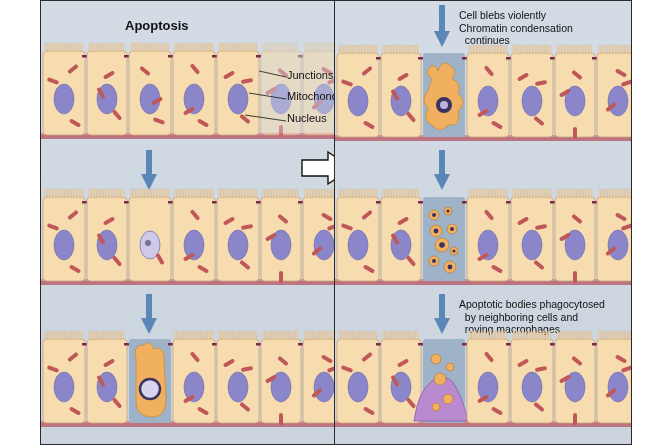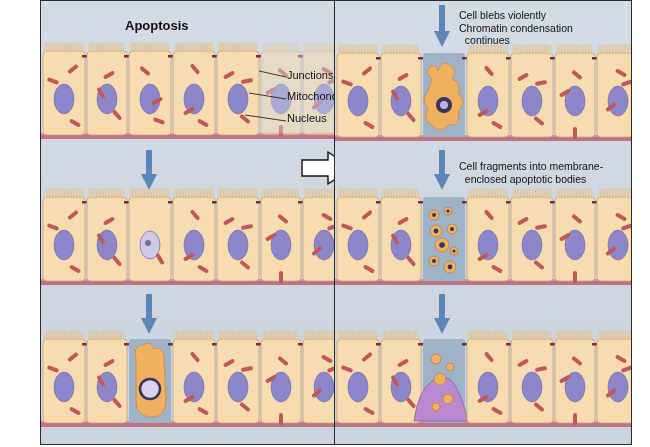--- a/index.html
+++ b/index.html
@@ -692,22 +692,20 @@
         <ellipse cx="326" cy="58" rx="10" ry="15" fill="#8b86c9" stroke="#6f69ad" stroke-width="0.6"></ellipse>
         <rect x="324" y="34" width="4" height="12" rx="2" fill="#c0585a" transform="rotate(60 326 40)"></rect>
         <rect x="314" y="64" width="4" height="12" rx="2" fill="#c0585a" transform="rotate(-40 316 70)"></rect>
       </g>
     </svg>
 
   <svg class="down-arrow" style="left:99px;top:149px;height:40px" viewBox="0 0 16 40">
       <rect x="5" y="0" width="6" height="26" fill="#5b86b8"></rect>
       <polygon points="0,24 16,24 8,40" fill="#5b86b8"></polygon>
     </svg>
-  <div class="caption" style="left:124px;top:159px">Cell fragments into membrane-
-  enclosed apoptotic bodies</div>
   <svg class="stage" style="top:186px;height:105px" viewBox="0 0 314 105">
       <rect x="0" y="94" width="314" height="4" fill="#b85a6a" opacity="0.8"></rect>
       <rect x="0" y="92" width="314" height="2" fill="#d98a92"></rect>
       <g opacity="1">
         <rect x="2" y="10" width="42" height="84" rx="4" fill="#f6dcae" stroke="#c9a47a" stroke-width="0.8"></rect>
         <rect x="4" y="2" width="1.6" height="9" fill="#f6dcae" stroke="#c9a47a" stroke-width="0.4" rx="0.8"></rect>
         <rect x="7" y="2" width="1.6" height="9" fill="#f6dcae" stroke="#c9a47a" stroke-width="0.4" rx="0.8"></rect>
         <rect x="10" y="2" width="1.6" height="9" fill="#f6dcae" stroke="#c9a47a" stroke-width="0.4" rx="0.8"></rect>
         <rect x="13" y="2" width="1.6" height="9" fill="#f6dcae" stroke="#c9a47a" stroke-width="0.4" rx="0.8"></rect>
         <rect x="16" y="2" width="1.6" height="9" fill="#f6dcae" stroke="#c9a47a" stroke-width="0.4" rx="0.8"></rect>
@@ -866,20 +864,23 @@
         <ellipse cx="326" cy="58" rx="10" ry="15" fill="#8b86c9" stroke="#6f69ad" stroke-width="0.6"></ellipse>
         <rect x="324" y="34" width="4" height="12" rx="2" fill="#c0585a" transform="rotate(60 326 40)"></rect>
         <rect x="314" y="64" width="4" height="12" rx="2" fill="#c0585a" transform="rotate(-40 316 70)"></rect>
       </g>
     </svg>
 
   <svg class="down-arrow" style="left:99px;top:293px;height:40px" viewBox="0 0 16 40">
       <rect x="5" y="0" width="6" height="26" fill="#5b86b8"></rect>
       <polygon points="0,24 16,24 8,40" fill="#5b86b8"></polygon>
     </svg>
+  <div class="caption" style="left:124px;top:297px">Apoptotic bodies phagocytosed
+  by neighboring cells and
+  roving macrophages</div>
   <svg class="stage" style="top:328px;height:105px" viewBox="0 0 314 105">
       <rect x="0" y="94" width="314" height="4" fill="#b85a6a" opacity="0.8"></rect>
       <rect x="0" y="92" width="314" height="2" fill="#d98a92"></rect>
       <g opacity="1">
         <rect x="2" y="10" width="42" height="84" rx="4" fill="#f6dcae" stroke="#c9a47a" stroke-width="0.8"></rect>
         <rect x="4" y="2" width="1.6" height="9" fill="#f6dcae" stroke="#c9a47a" stroke-width="0.4" rx="0.8"></rect>
         <rect x="7" y="2" width="1.6" height="9" fill="#f6dcae" stroke="#c9a47a" stroke-width="0.4" rx="0.8"></rect>
         <rect x="10" y="2" width="1.6" height="9" fill="#f6dcae" stroke="#c9a47a" stroke-width="0.4" rx="0.8"></rect>
         <rect x="13" y="2" width="1.6" height="9" fill="#f6dcae" stroke="#c9a47a" stroke-width="0.4" rx="0.8"></rect>
         <rect x="16" y="2" width="1.6" height="9" fill="#f6dcae" stroke="#c9a47a" stroke-width="0.4" rx="0.8"></rect>

